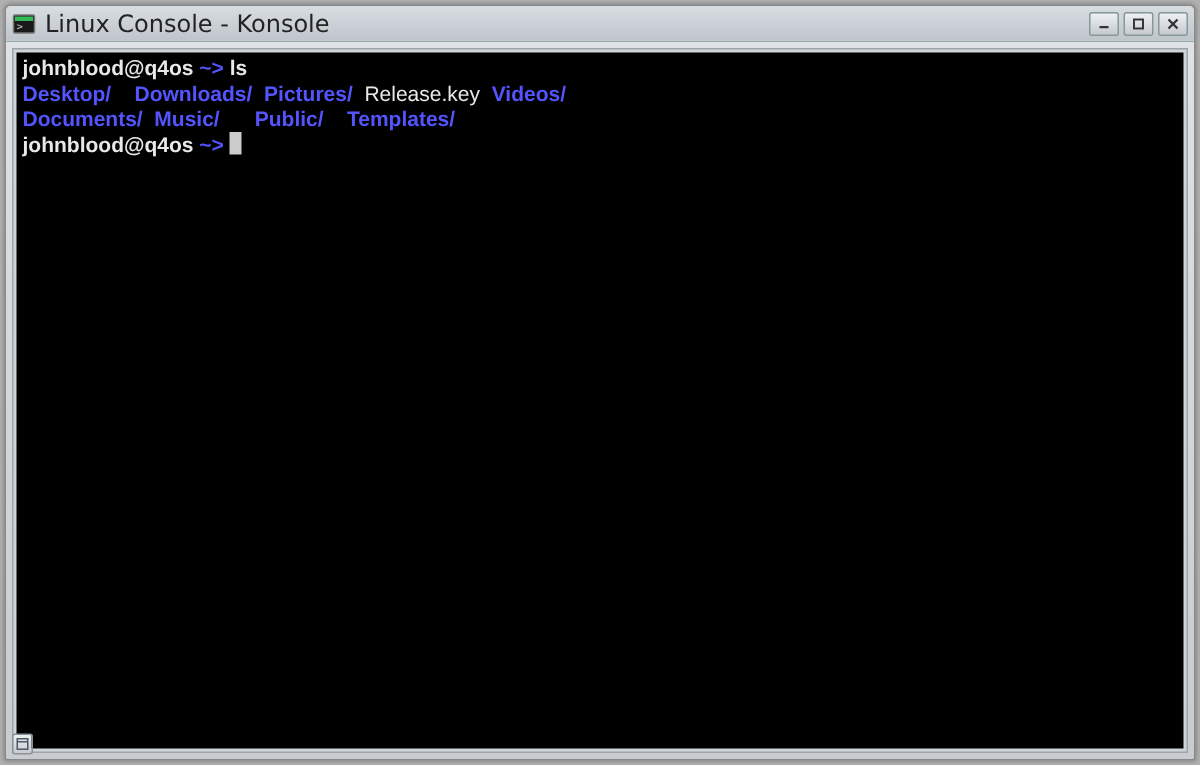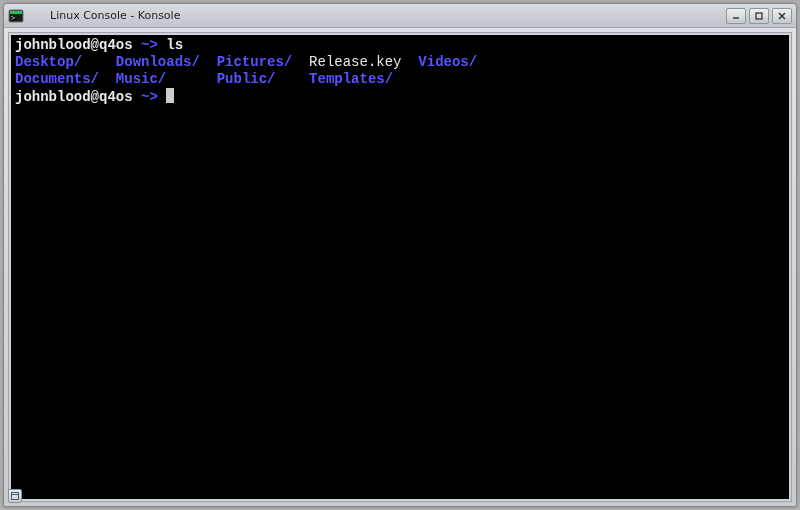--- a/index.html
+++ b/index.html
@@ -32,25 +32,24 @@
     border-bottom: 1px solid #9aa;
     border-radius: 4px 4px 0 0;
   }
   .titlebar .app-icon {
     width: 16px; height: 16px;
     margin-right: 6px;
     flex: 0 0 auto;
   }
   .titlebar .title {
     flex: 1 1 auto;
-    font-size: 11px;
+    font-size: 16px;
     color: #222;
     white-space: nowrap;
     overflow: hidden;
-    margin-left: 20px;
   }
   .titlebar .controls {
     display: flex;
     gap: 3px;
   }
   .win-btn {
     width: 20px; height: 16px;
     background: linear-gradient(to bottom, #eef0f3, #c5cacf);
     border: 1px solid #899;
     border-radius: 2px;
@@ -69,21 +68,21 @@
     flex: 1 1 auto;
     background: #d0d4d8;
     border: 1px solid #a0a4a8;
     padding: 2px;
     display: flex;
   }
   .terminal {
     flex: 1 1 auto;
     background: #000;
     color: #ccc;
-    font-family: Liberation Mono, monospace;
+    font-family: Liberation Sans, sans-serif;
     font-size: 14px;
     line-height: 17px;
     padding: 2px 4px;
     white-space: pre;
     overflow: hidden;
     position: relative;
   }
   .white { color: #e8e8e8; }
   .blue { color: #5454ff; }
   .bold { font-weight: bold; }

